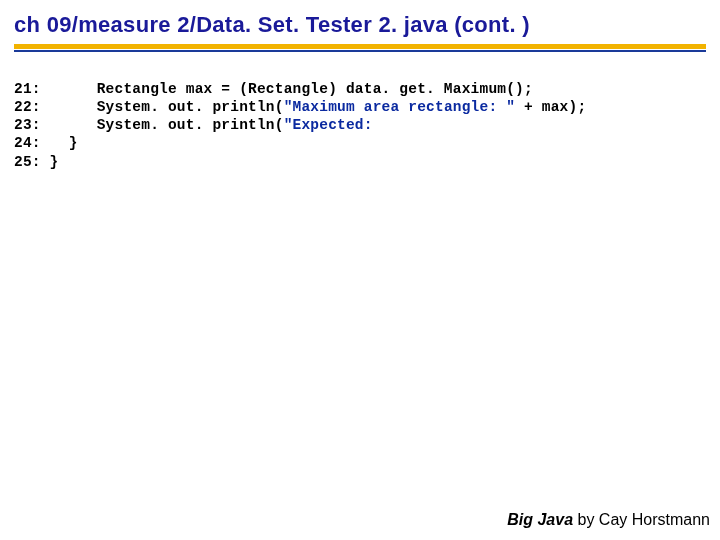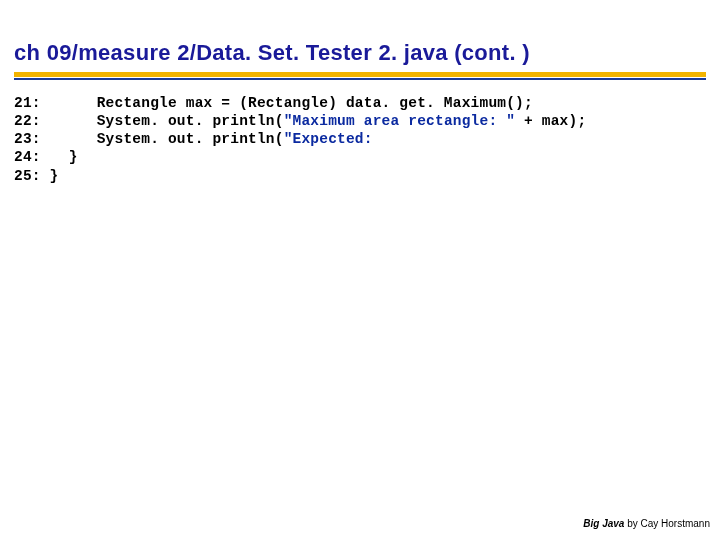--- a/index.html
+++ b/index.html
@@ -12,21 +12,20 @@
     position: relative;
   }
   .slide {
     width: 720px;
     height: 540px;
     position: relative;
     padding: 12px 14px 0 14px;
   }
   .title-block {
     margin-bottom: 2px;
-    margin-top: 28px;
   }
   .title {
     color: #1a1a99;
     font-size: 22px;
     font-weight: bold;
     letter-spacing: 0.3px;
     padding-bottom: 6px;
   }
   .rule-yellow {
     height: 5px;
@@ -37,36 +36,36 @@
     height: 2px;
     background: #1a3a99;
     width: 100%;
     margin-top: 1px;
   }
   .code-area {
     font-family: "Courier New", Courier, monospace;
     font-size: 14.5px;
     line-height: 1.25;
     color: #000;
-    margin-top: 14px;
+    margin-top: 28px;
     white-space: normal;
     font-weight: bold;
     letter-spacing: 0.2px;
   }
   .code-line { display: block; }
   .ln { display: inline; }
   .indent8 { display: inline-block; width: 56px; }
   .indent4 { display: inline-block; width: 28px; }
   .str { color: #0b2aa0; }
   .footer {
     position: absolute;
     bottom: 10px;
     right: 10px;
     text-align: center;
-    font-size: 10px;
+    font-size: 16px;
     color: #000;
     line-height: 1.25;
   }
   .footer .bi { font-style: italic; font-weight: bold; }
 </style>
 </head>
 <body>
 
 <div class="slide">
 

